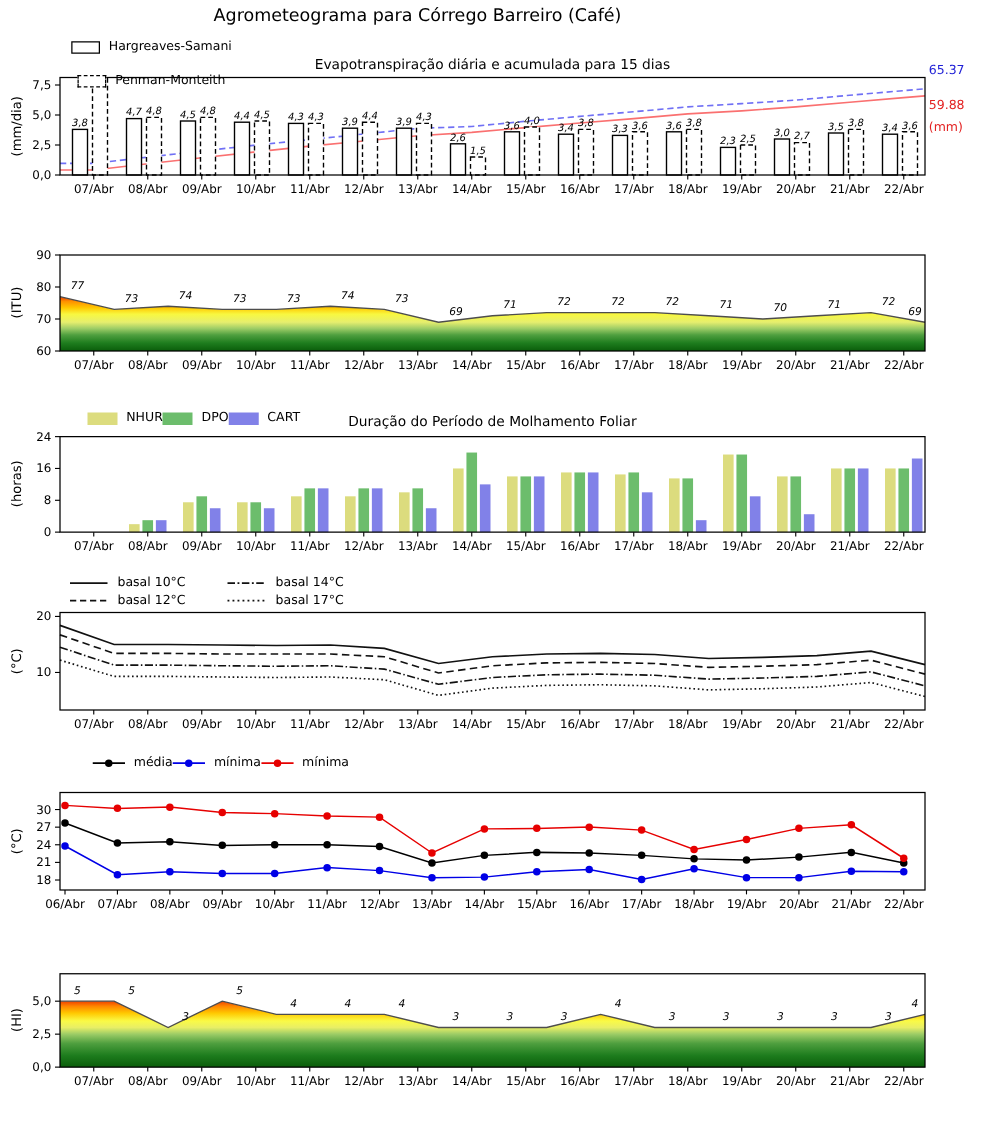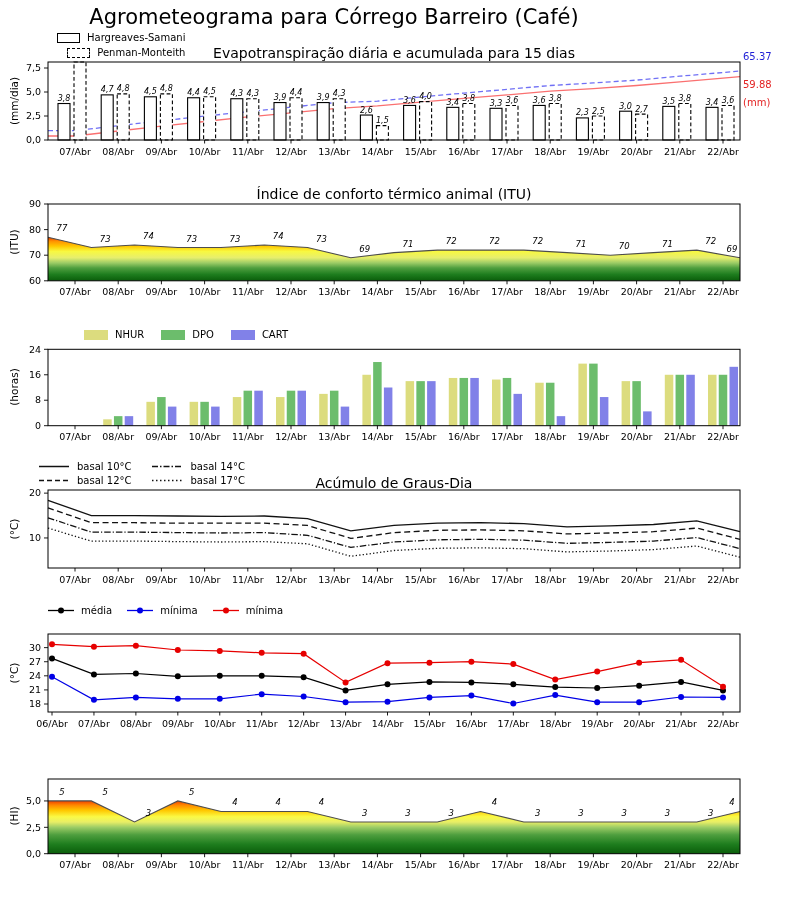--- a/index.html
+++ b/index.html
@@ -1,36 +1,36 @@
 <!DOCTYPE html>
 <html><head>
 <meta charset="utf-8">
 <style>
   html,body{margin:0;padding:0;background:#fff}
   .wrap{position:relative;width:800px;height:900px;background:#fff;overflow:hidden;
         font-family:"DejaVu Sans","Liberation Sans",sans-serif;color:#000}
   .main-title{position:absolute;top:5px;left:0;width:668px;text-align:center;
-        font-size:21px;font-weight:500}
-  .ptitle{position:absolute;left:48px;width:692px;text-align:center;font-size:14px}
+        font-size:14px;font-weight:500}
+  .ptitle{position:absolute;left:48px;width:692px;text-align:center;font-size:11px}
   .ylab{position:absolute;left:-21px;width:70px;text-align:center;font-size:10.5px;
         transform:rotate(-90deg);white-space:nowrap;line-height:14px}
   .rlab{position:absolute;left:743px;font-size:10px}
   .blue{color:#1f1fd6}.red{color:#e32222}
   .legend{position:absolute;display:flex;font-size:10px;align-items:center}
-  .legend1{left:57px;top:32px;flex-direction:column;align-items:flex-end;gap:4px}
+  .legend1{left:57px;top:32px;flex-direction:column;align-items:center;gap:16px}
   .l1row{display:flex;align-items:center;gap:7px}
   .lrect{width:21px;height:8px;border:1.4px solid #000;display:inline-block;background:#fff}
   .dashedr{border-style:dashed}
-  .legend3{left:84px;top:329px;gap:17px}
+  .legend3{left:70px;top:329px;}
   .litem{display:flex;align-items:center;gap:7px}
   .swatch{width:24px;height:10px;display:inline-block}
-  .legend4{position:absolute;left:38px;top:459px;display:grid;grid-auto-flow:column;
-        grid-template-rows:repeat(2,14px);column-gap:20px;font-size:10px}
+  .legend4{position:absolute;left:55px;top:459px;display:grid;grid-auto-flow:column;
+        grid-template-rows:repeat(2,14px);column-gap:33px;font-size:10px}
   .l4item{display:flex;align-items:center;gap:7px}
-  .legend5{left:48px;top:605px;gap:15px}
+  .legend5{left:74px;top:605px;}
   svg.canvas{position:absolute;left:0;top:0}
 </style>
 </head>
 <body>
 
 <div class="wrap">
 
   <svg id="plots" class="canvas" width="800" height="900">
       <defs>
         <linearGradient id="grad1" x1="0" y1="204" x2="0" y2="280.8" gradientUnits="userSpaceOnUse">
@@ -508,22 +508,21 @@
       <text x="636.6" y="868.2" text-anchor="middle" font-size="9.5">20/Abr</text>
       <line x1="679.8" x2="679.8" y1="853.7" y2="857.2" stroke="#000" stroke-width="0.9"></line>
       <text x="679.8" y="868.2" text-anchor="middle" font-size="9.5">21/Abr</text>
       <line x1="723" x2="723" y1="853.7" y2="857.2" stroke="#000" stroke-width="0.9"></line>
       <text x="723" y="868.2" text-anchor="middle" font-size="9.5">22/Abr</text>
     </svg>
 
   <div class="main-title">Agrometeograma para Córrego Barreiro (Café)</div>
 
   <div class="ptitle" style="top:45px">Evapotranspiração diária e acumulada para 15 dias</div>
-  <div class="ptitle" style="top:186px">Índice de conforto térmico animal (ITU)</div>
-  <div class="ptitle" style="top:475px">Acúmulo de Graus-Dia</div>
+  <div class="ptitle" style="top:331px">Duração do Período de Molhamento Foliar</div>
 
   <div class="ylab" style="top:94px">(mm/dia)</div>
   <div class="ylab" style="top:235px">(ITU)</div>
   <div class="ylab" style="top:380px">(horas)</div>
   <div class="ylab" style="top:522px">(°C)</div>
   <div class="ylab" style="top:666px">(°C)</div>
   <div class="ylab" style="top:809px">(HI)</div>
 
   <div class="rlab blue" style="top:51px">65.37</div>
   <div class="rlab red" style="top:79px">59.88</div>

